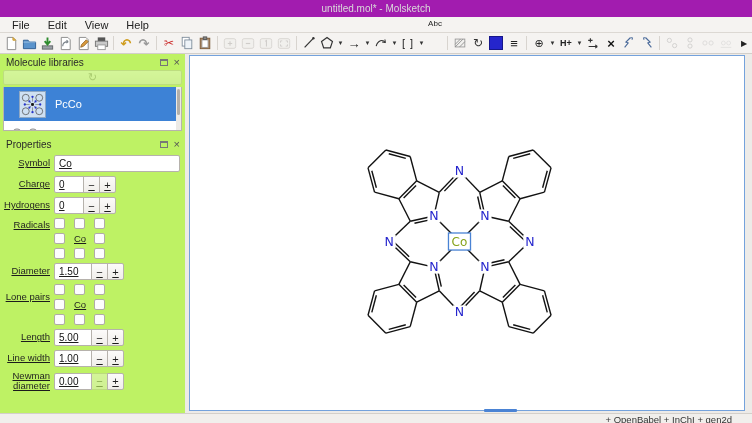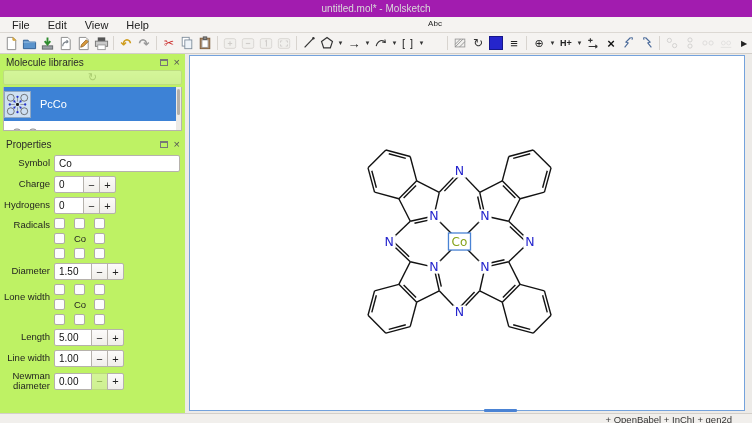--- a/index.html
+++ b/index.html
@@ -46,30 +46,30 @@
   .refresh-btn { margin:1px 3px 2px 3px; height:15px; background:linear-gradient(#fdfdfd,#efede9);
                  border:1px solid #bdb9b3; border-radius:2px; display:flex; align-items:center;
                  justify-content:center; font-size:11px; color:#888; }
   .tabbar { height:15px; display:flex; justify-content:center; position:relative; }
   .tabbar::after { content:""; position:absolute; left:3px; right:3px; bottom:0; height:1px; background:#b7b3ad; }
   .tab { height:15px; background:#fbfaf9; border:1px solid #b7b3ad; border-bottom:none;
          border-radius:2px 2px 0 0; padding:0 11px; font-size:10px; color:#222;
          display:flex; align-items:center; z-index:1; }
   .lib-list { margin:0 3px; background:#fff; border:1px solid #b7b3ad; border-top:none;
               height:44px; position:relative; overflow:hidden; }
-  .lib-item { height:34px; background:#3d82d6; display:flex; align-items:center; padding:3px 0; gap:9px; }
+  .lib-item { height:34px; background:#3d82d6; display:flex; align-items:center; padding:3px 15px; gap:9px; }
   .thumb { width:27px; height:27px; background:#cfe0f2; border:1px solid #8fa8c4; flex:0 0 auto; }
   .lib-label { color:#fff; font-size:11px; }
   .partial-row { height:10px; background:#fff; padding-left:5px; overflow:hidden; }
   .lib-scroll { position:absolute; right:0; top:0; bottom:0; width:5px; background:#eceae6; }
   .lib-scroll-thumb { position:absolute; left:1px; right:1px; top:2px; height:26px;
                       background:#b3afa9; border-radius:2px; }
 
   .splitter-h { height:5px; }
-  .props-body { flex:1; overflow:hidden; }
+  .props-body { flex:1; overflow:hidden;text-decoration:underline; }
   .prow { display:flex; align-items:center; margin:4px 4px 0 2px; }
   .plabel { width:48px; text-align:right; font-size:9.5px; color:#1f1f1f;
             margin-right:4px; line-height:1.1; flex:0 0 auto; }
   .pinput { height:17px; background:#fff; border:1px solid #b6b2ac; border-radius:2px;
             font-size:10px; display:flex; align-items:center; padding:0 4px; color:#111; }
   .symbol-input { width:126px; }
   .spin { display:flex; }
   .spin .val { border-radius:2px 0 0 2px; }
   .val-sm { width:30px; } .val-md { width:38px; }
   .spin-btn { width:17px; height:17px; border:1px solid #b6b2ac; background:linear-gradient(#fcfbfa,#f0eeea);
@@ -410,21 +410,21 @@
       <div class="prow">
         <span class="plabel">Diameter</span>
         <div class="spin">
           <div class="pinput val val-md">1.50</div>
           <div class="spin-btn">−</div>
           <div class="spin-btn last">+</div>
         </div>
       </div>
 
       <div class="prow" style="align-items:flex-start">
-        <span class="plabel" style="margin-top:8px">Lone width</span>
+        <span class="plabel" style="margin-top:8px">Lone pairs</span>
         <div class="cbgrid">
           <span class="cb"></span>
           <span class="cb"></span>
           <span class="cb"></span>
           <span class="cb"></span>
           <span class="cbcenter">Co</span>
           <span class="cb"></span>
           <span class="cb"></span>
           <span class="cb"></span>
           <span class="cb"></span>

